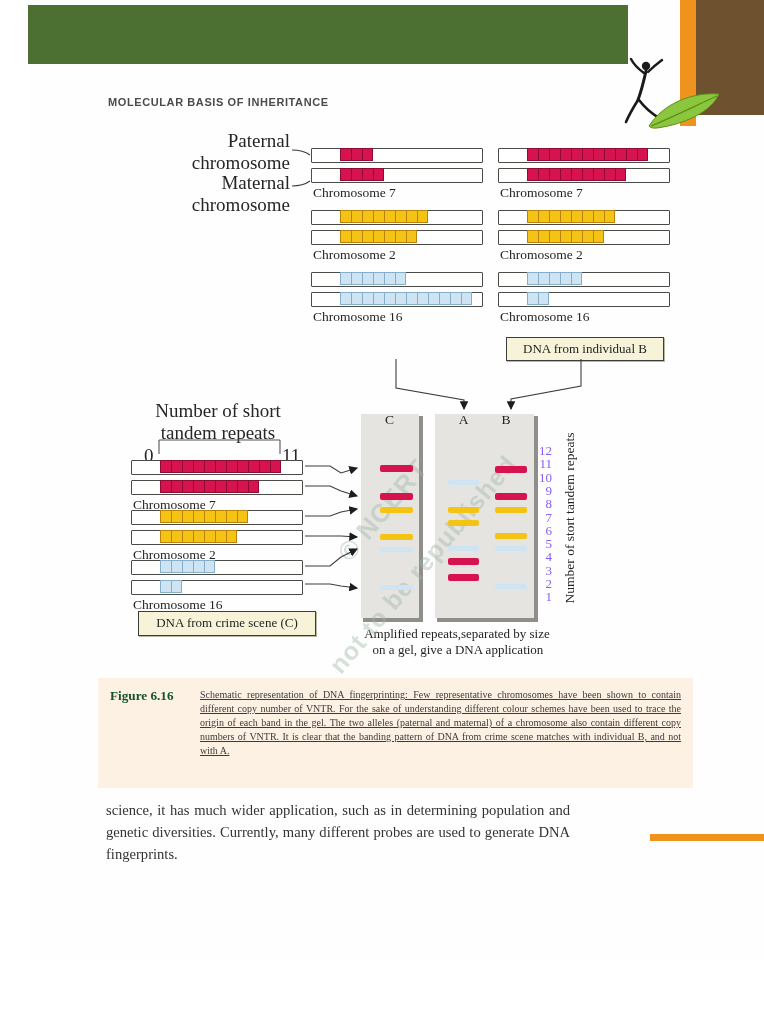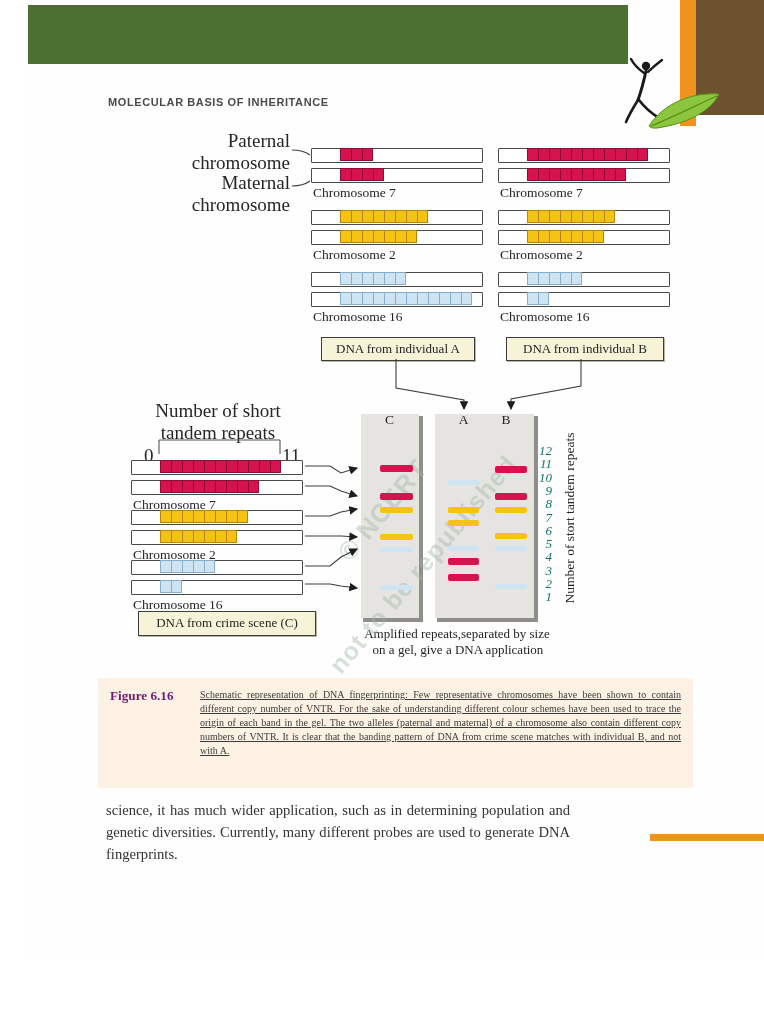--- a/index.html
+++ b/index.html
@@ -22,30 +22,30 @@
   .chrbar{position:absolute;width:170px;height:13px;background:#fff;border:1px solid #4a4a47;border-radius:1px;}
   .segs{position:absolute;}
   .chrlabel{position:absolute;font-family:"Liberation Serif",serif;font-size:13.5px;color:#242424;}
   .dna-box{background:#f7f3d8;border:1px solid #3c3c3c;box-shadow:1px 1px 0 #b9b6a5;
            font-size:13px;color:#242424;text-align:center;line-height:21px;}
   .gel-panel{background:#e5e4e1;}
   .gel-shadow{background:#8f8e8a;}
   .notch{background:#fefefe;}
   .well{background:#77766f;}
   .lane-label{position:absolute;font-size:13.5px;color:#242424;text-align:center;}
-  .tick{position:absolute;font-size:13px;color:#0f766e;font-style:italic;}
+  .tick{position:absolute;font-size:13px;color:#8b5cf6;}
   .band{position:absolute;border-radius:2px;}
   .scale-label-v{font-size:13.5px;color:#242424;text-align:center;transform:rotate(-90deg);}
   .gel-caption{font-size:13px;color:#242424;}
   .watermark{color:rgba(158,184,168,.42);font-weight:bold;font-family:"Liberation Sans",sans-serif;
              transform:rotate(-50deg);pointer-events:none;letter-spacing:1px;}
   
   .caption-block{left:70px;top:678px;width:595px;min-height:110px;background:#fdf1e4;
                  padding:10px 12px 10px 12px;box-sizing:border-box;display:flex;gap:8px;}
-  .caption-label{font-weight:bold;font-size:13.2px;color:#701a75;white-space:nowrap;width:82px;flex:0 0 82px;}
+  .caption-label{font-weight:bold;font-size:13.2px;color:#14532d;white-space:nowrap;width:82px;flex:0 0 82px;}
   .caption-text{font-size:10px;line-height:1.4;color:#3b3b3b;text-align:justify;text-decoration:underline;}
   
   .body-par{left:78px;top:800px;width:464px;font-size:14.6px;line-height:1.5;color:#333;text-align:justify;}
   
   .page-badge{left:622px;top:792px;width:142px;height:35px;background:#f0921e;color:#fff;
               font-size:15px;font-weight:bold;letter-spacing:1px;line-height:35px;padding-left:22px;box-sizing:border-box;}
   .page-badge-bar{left:622px;top:834px;width:142px;height:7px;background:#f0921e;}
   .footer-year{left:0;top:985px;width:764px;text-align:center;font-size:11px;color:#4a4a4a;}
   .edge-artifact{left:0;top:1000px;width:3px;height:22px;background:#55534f;}
   svg.overlay{position:absolute;left:0;top:0;pointer-events:none;}
@@ -72,21 +72,20 @@
     <path d="M38,68 C62,58 86,46 104,38" stroke="#5a9018" stroke-width="1.3" fill="none"></path>
   </svg>
 
   <div class="abs running-head sans">MOLECULAR BASIS OF INHERITANCE</div>
 
   <div class="abs fig-label pre right-al" style="left:160px;top:130px;width:102px;">Paternal
 chromosome</div>
   <div class="abs fig-label pre right-al" style="left:160px;top:172px;width:102px;">Maternal
 chromosome</div>
 
-  <div class="abs dna-box" style="left:293px;top:337px;width:152px;height:22px;">DNA from individual A</div>
   <div class="abs dna-box" style="left:478px;top:337px;width:156px;height:22px;">DNA from individual B</div>
   <div class="abs dna-box" style="left:110px;top:611px;width:176px;height:23px;">DNA from crime scene (C)</div>
 
   <div class="abs fig-label pre center-al" style="left:110px;top:400px;width:160px;">Number of short
 tandem repeats</div>
   <div class="abs fig-label" style="left:116px;top:445px;">0</div>
   <div class="abs fig-label" style="left:254px;top:445px;">11</div>
 
   <div class="abs gel-panel" style="left:333px;top:414px;width:58px;height:204px;"></div>
   <div class="abs gel-shadow" style="left:391px;top:416px;width:4px;height:206px;"></div>

